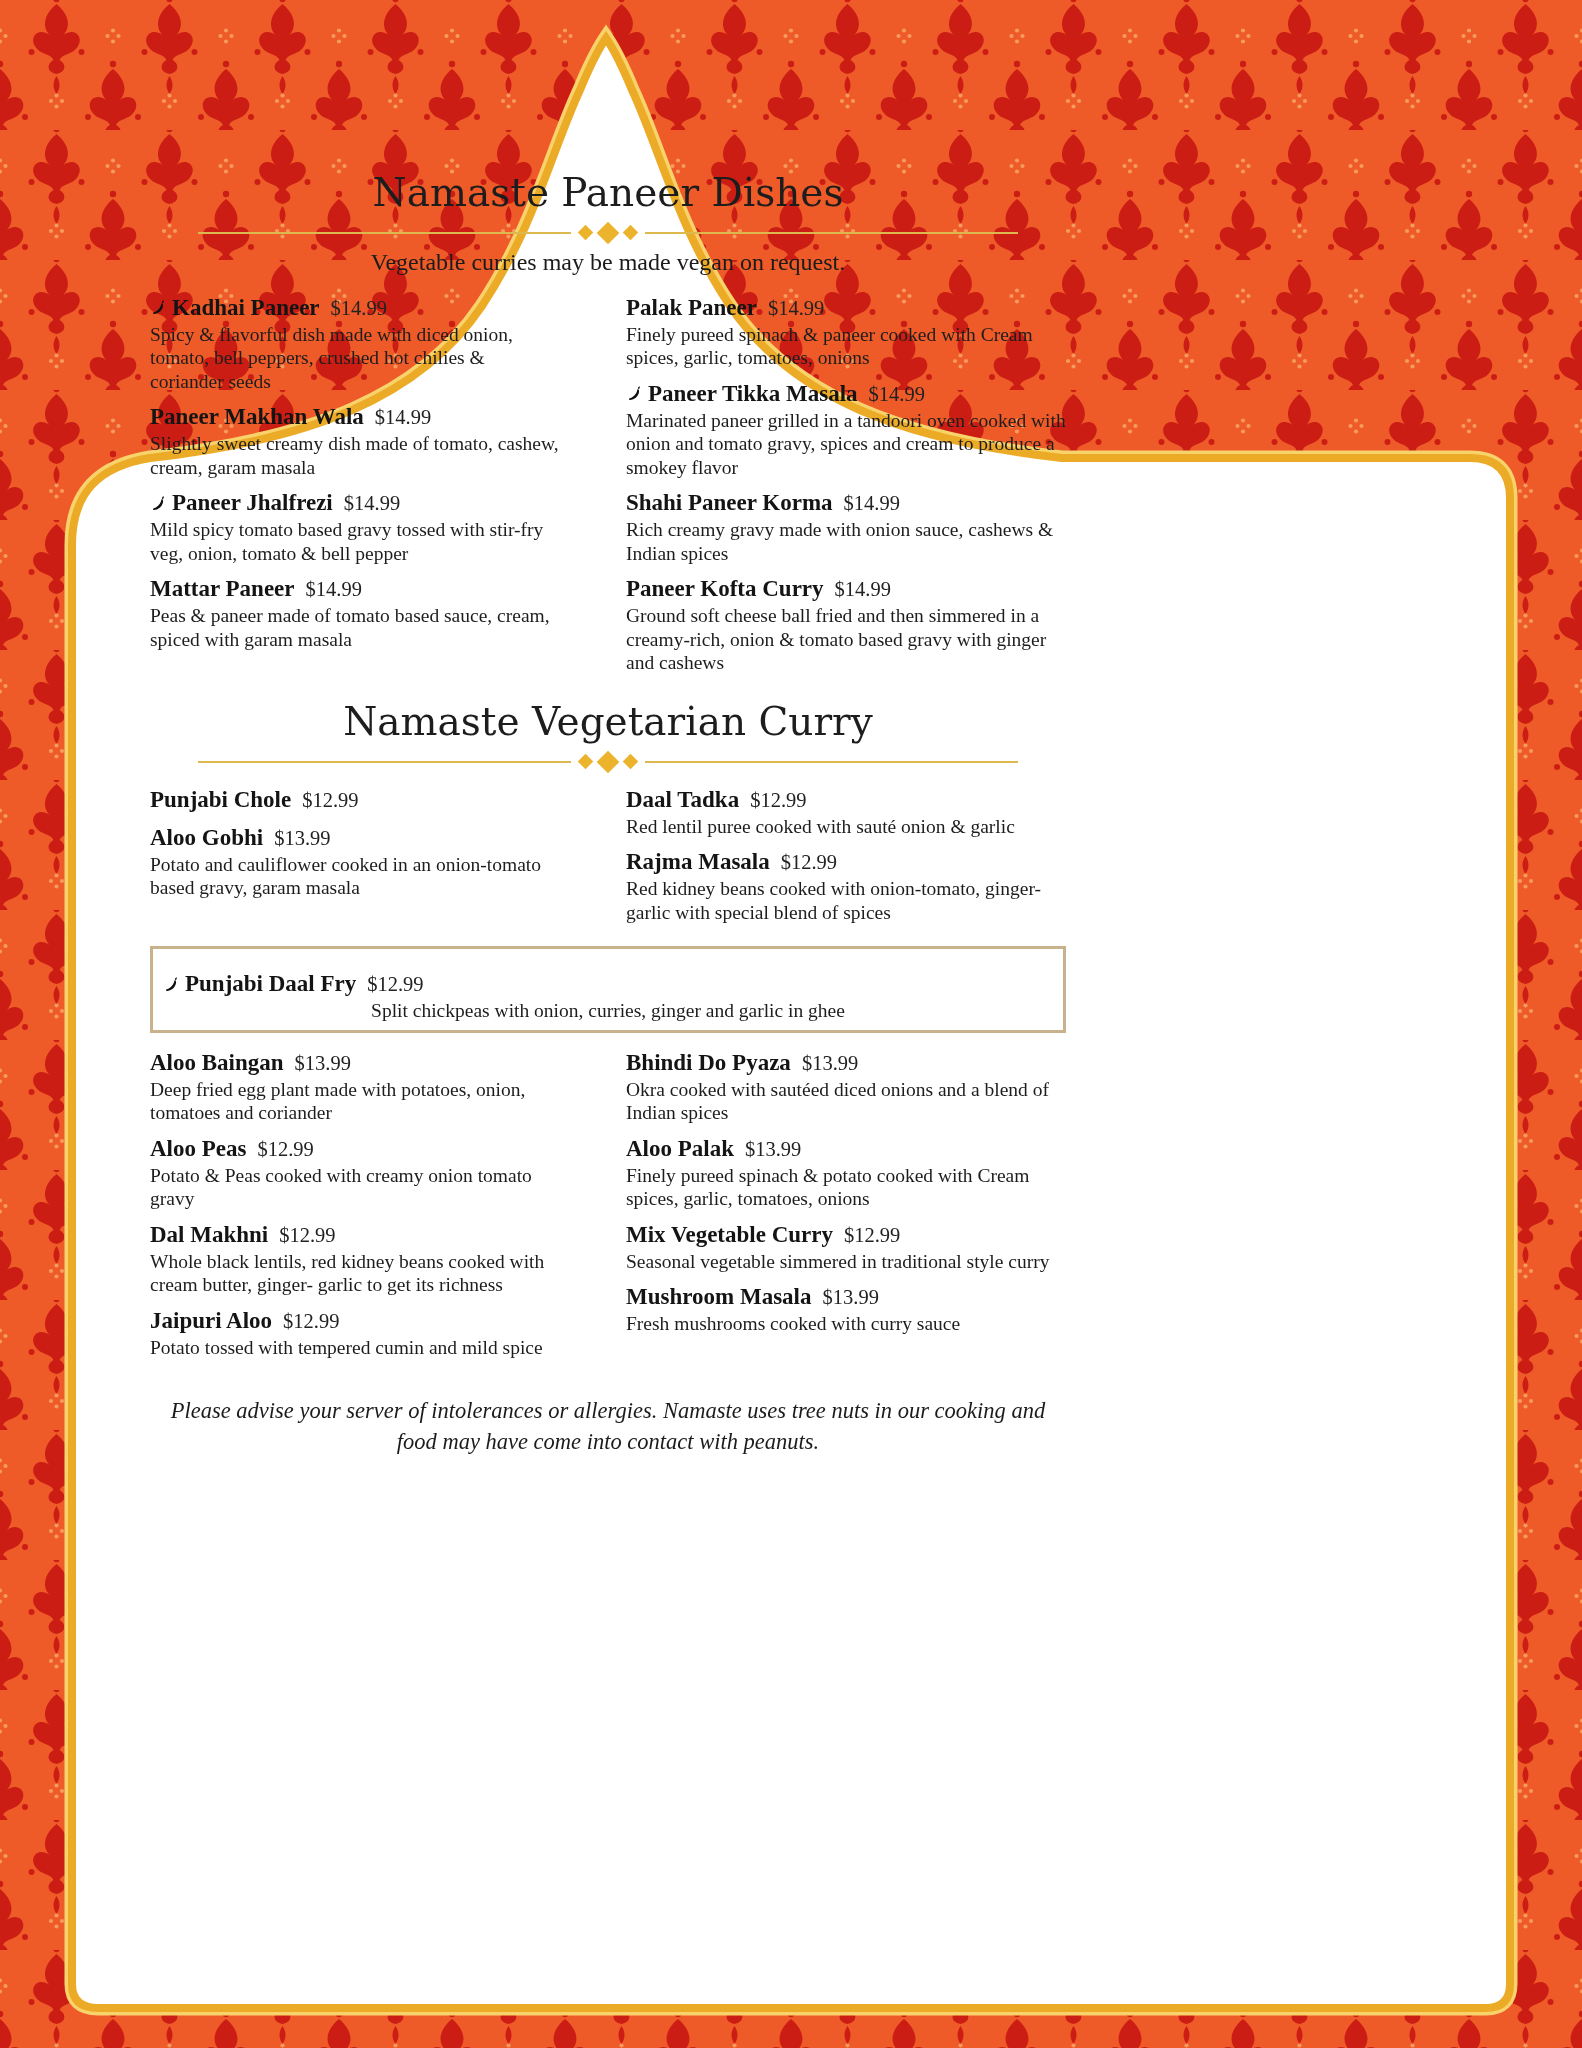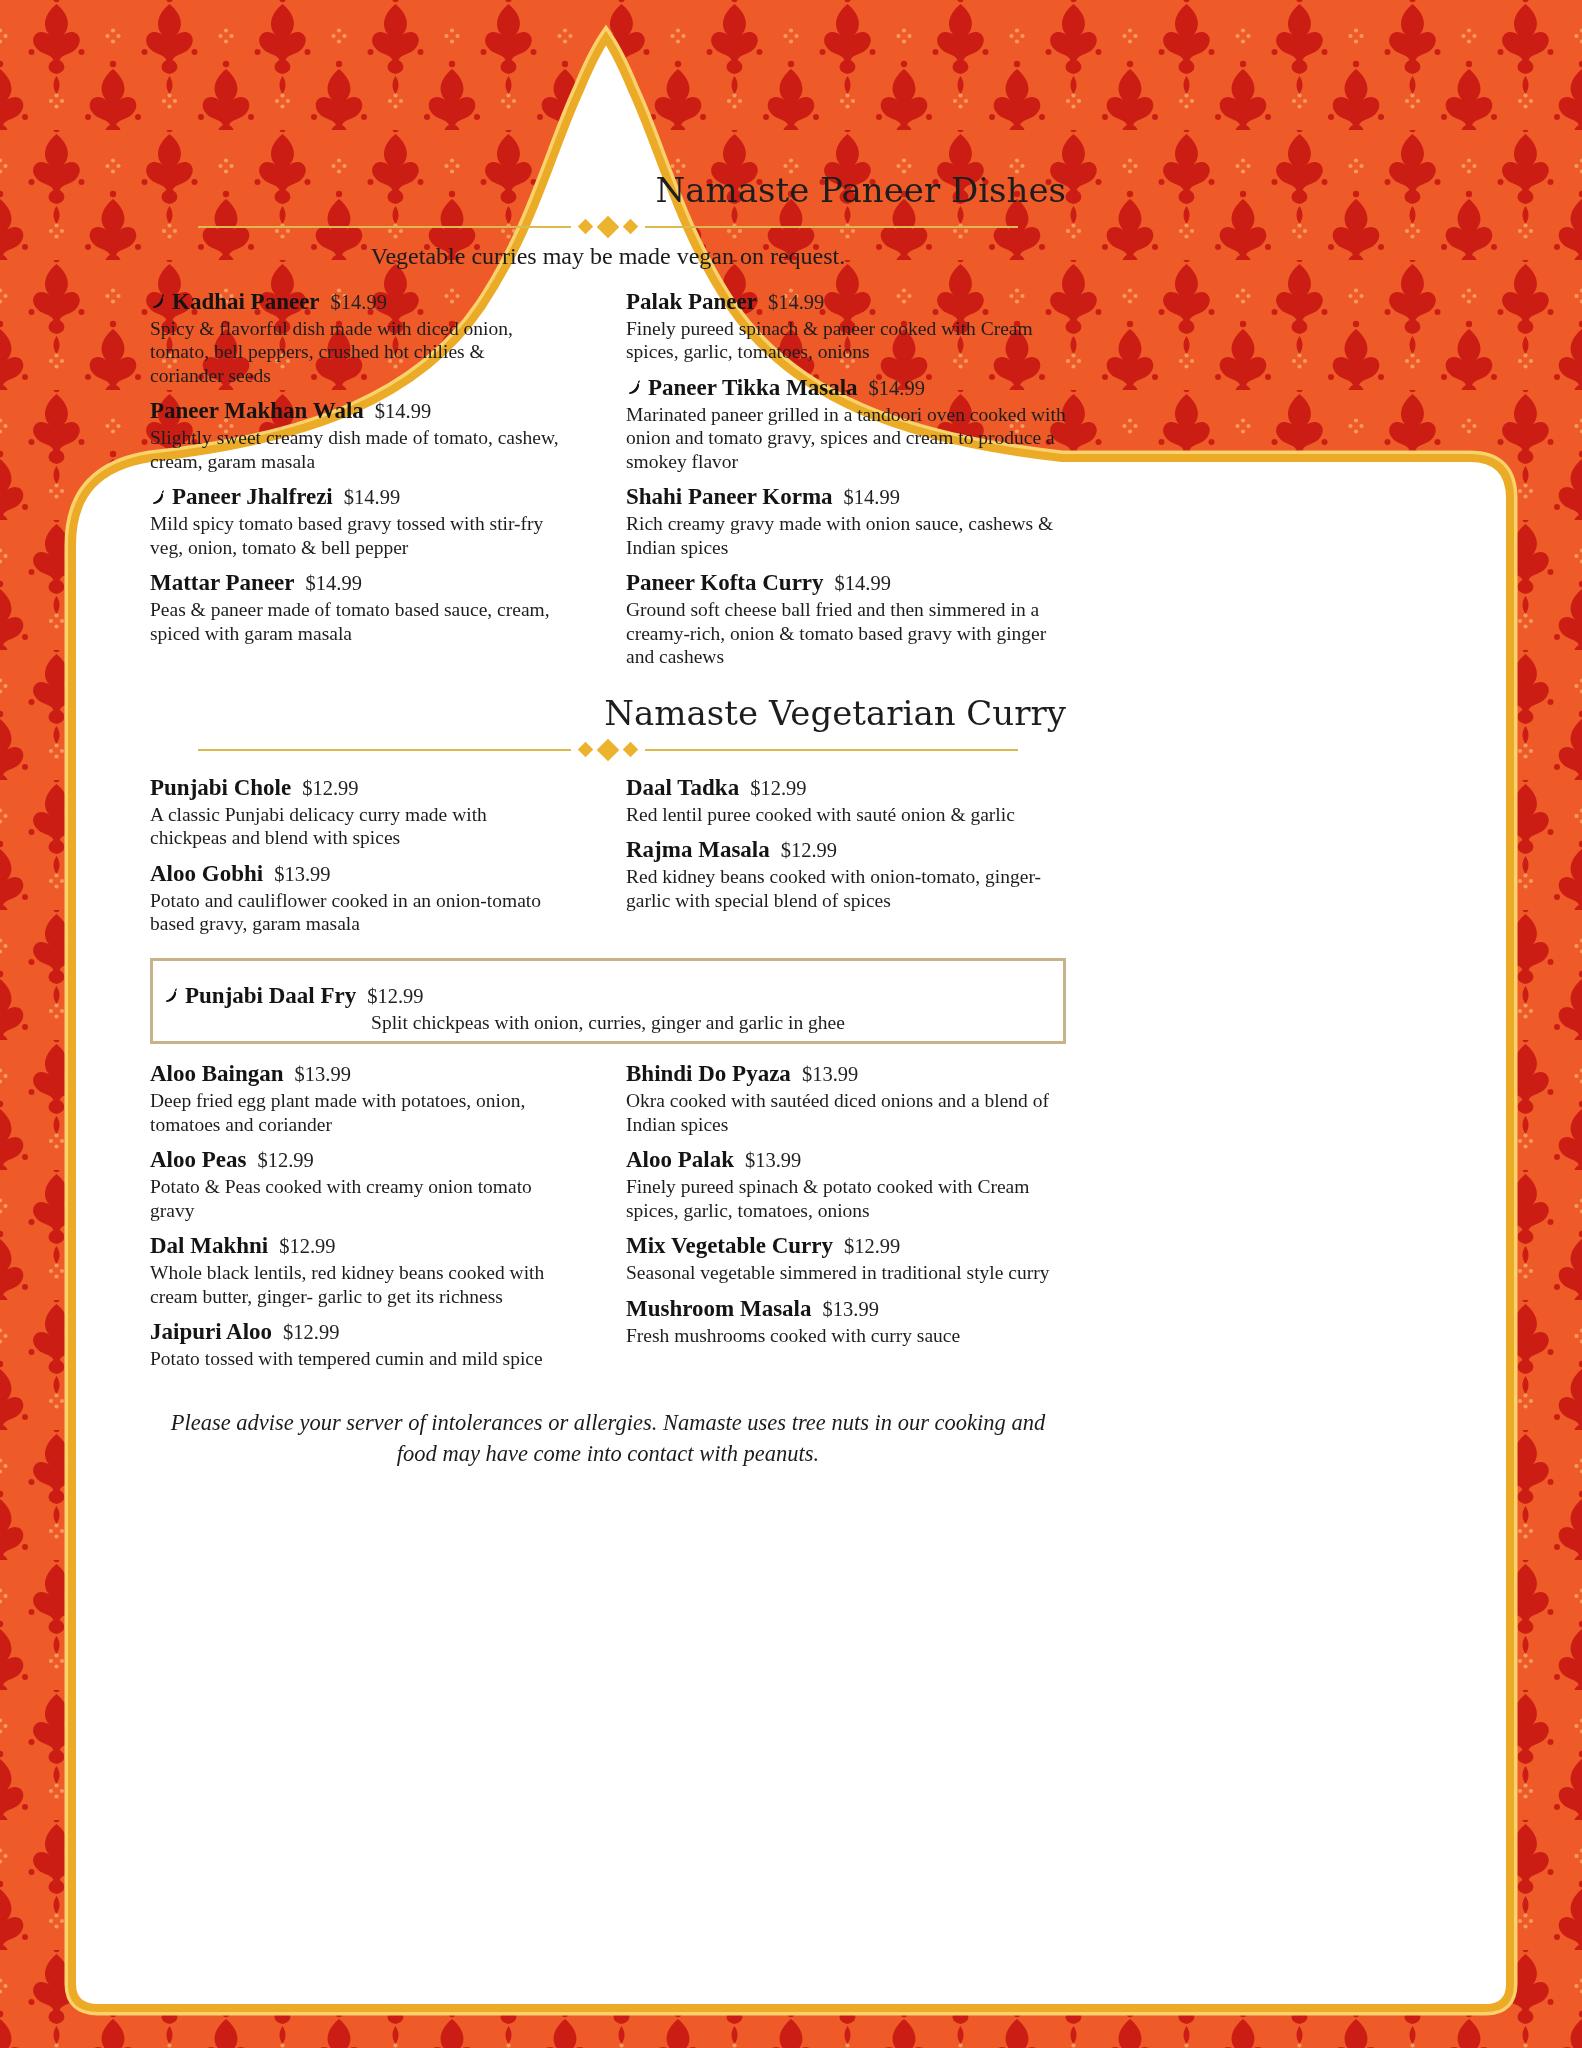--- a/index.html
+++ b/index.html
@@ -8,22 +8,22 @@
     background:#ee5a28;
     font-family:"Liberation Serif",serif;color:#1b1b1b;
   }
   .bgsvg{position:absolute;left:0;top:0;width:1582px;height:2048px;display:block;}
   .content{position:absolute;left:150px;top:156px;width:916px;z-index:2;}
   h1.title{
     font-family:"DejaVu Serif",serif;font-weight:400;font-size:66px;line-height:1.08;
     letter-spacing:1px;text-align:center;margin:0;color:#161616;
   }
   h2.section-heading{
-    font-family:"DejaVu Serif",serif;font-weight:500;font-size:34px;line-height:1.2;
-    text-align:right;margin:14px 0 0;color:#1d1d1d;
+    font-family:"DejaVu Serif",serif;font-weight:500;font-size:39px;line-height:1.2;
+    text-align:center;margin:14px 0 0;color:#1d1d1d;
   }
   .divider{display:flex;align-items:center;margin:8px 48px 0;gap:9px;}
   .dline{flex:1;height:2px;background:#ddb84e;}
   .diamond{width:11px;height:11px;background:#ecb32d;transform:rotate(45deg);flex:0 0 auto;}
   .diamond.lg{width:16px;height:16px;}
   .note{font-size:24px;line-height:1.3;text-align:center;margin:6px 0 0;color:#1b1b1b;}
   .cols{display:flex;margin-top:16px;}
   .col{display:flex;flex-direction:column;}
   .col.left{width:412px;margin-right:64px;}
   .col.right{width:440px;}
@@ -224,21 +224,20 @@
 
       <div class="cols veg-cols2">
         <div class="col left">
 
             <div class="item">
               <div class="item-head">
 
                 <span class="iname">Punjabi Chole</span>
                 <span class="iprice">$12.99</span>
               </div>
-              <div class="idesc">A classic Punjabi delicacy curry made with chickpeas and blend with spices</div>
             </div>
 
             <div class="item">
               <div class="item-head">
 
                 <span class="iname">Aloo Gobhi</span>
                 <span class="iprice">$13.99</span>
               </div>
               <div class="idesc">Potato and cauliflower cooked in an onion-tomato based gravy, garam masala</div>
             </div>

